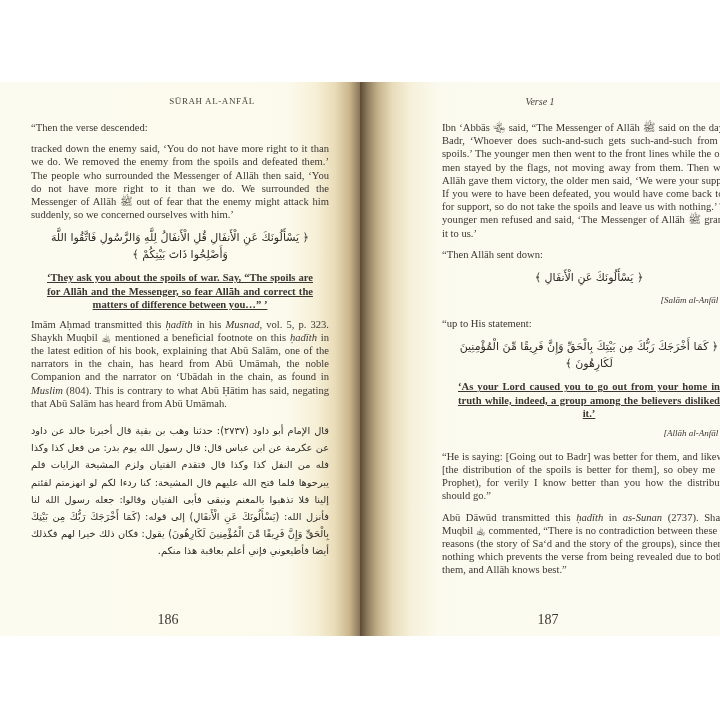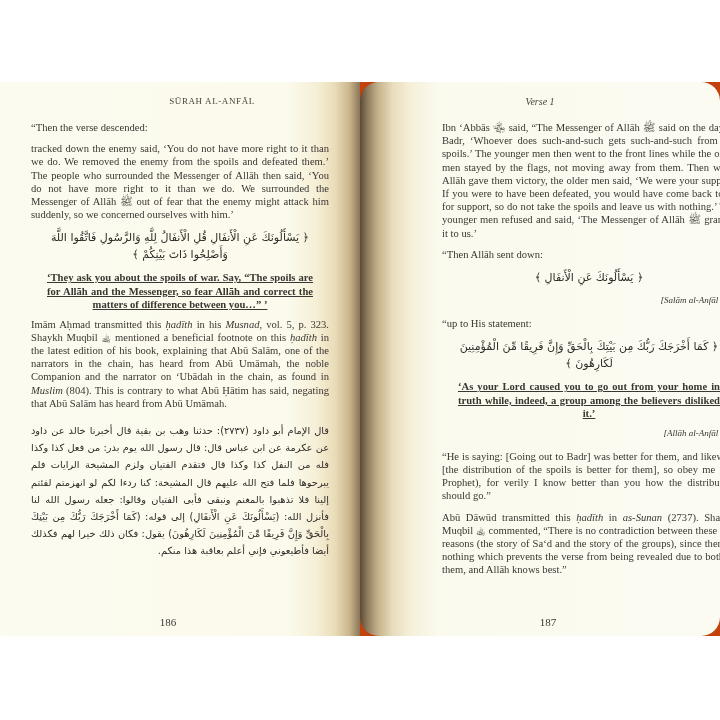--- a/index.html
+++ b/index.html
@@ -8,21 +8,21 @@
       font-family: "Liberation Serif", "DejaVu Serif", serif; color: #3a3632;
     }
     .spread {
       position: absolute; left: 0; top: 82px; width: 720px; height: 554px;
       background: #c2410c;
     }
     .page { position: absolute; top: 0; height: 554px; }
     .page-left { left: 0; width: 360px;
       background: linear-gradient(to right, #fcfbf0 0%, #fbfaec 80%, #f6efd6 88%, #e9dcb8 93%, #cbb68e 97%, #8a7658 100%); }
     .page-right { left: 360px; width: 360px;
-      background: linear-gradient(to right, #5a4a36 0%, #8d7a5c 2%, #c5b28c 5%, #e8dcbb 9%, #f6f0da 14%, #fbfaee 22%, #fcfbf2 100%); border-radius: 19px; }
+      background: linear-gradient(to right, #5a4a36 0%, #8d7a5c 2%, #c5b28c 5%, #e8dcbb 9%, #f6f0da 14%, #fbfaee 22%, #fcfbf2 100%); }
     .running-head {
       position: absolute; top: 14px; text-align: center; font-size: 9px; letter-spacing: 0.6px; color: #4a4540;
     }
     .rh-left { left: 92px; width: 240px; }
     .rh-right { left: 0; width: 360px; font-style: italic; font-size: 10px; letter-spacing: 0; }
     .text { position: absolute; font-size: 10.6px; line-height: 13.2px; text-align: justify; }
     .text-left { left: 31px; width: 298px; top: 39px; }
     .text-right { left: 34px; width: 294px; top: 39px; margin-left: 48px; }
     p { margin: 0 0 8px 0; }
     .arabic {
@@ -32,21 +32,21 @@
     .arabic-block {
       direction: rtl; text-align: justify; font-family: "DejaVu Sans", sans-serif; font-size: 9.8px;
       line-height: 17.2px; margin-top: 12px; color: #2e2b28;
     }
     .translation {
       font-weight: bold; text-align: center; margin: 2px 16px 6px 16px; font-size: 10.6px; line-height: 13.4px;
     }
     .translation-justify { text-align-last: center; text-align: justify; text-decoration: underline; }
     .citation { text-align: right; font-style: italic; font-size: 9px; margin: 0 0 10px 0; }
     em { font-style: italic; }
-    .page-number { position: absolute; bottom: 8px; font-size: 11px; text-align: center; width: 40px; }
+    .page-number { position: absolute; bottom: 8px; font-size: 14px; text-align: center; width: 40px; }
     .pn-left { left: 148px; }
     .pn-right { left: 168px; }
   </style>
 </head>
 <body>
 
 <div class="spread">
 
   <div class="page page-left">
     <div class="running-head rh-left">SŪRAH AL-ANFĀL</div>

